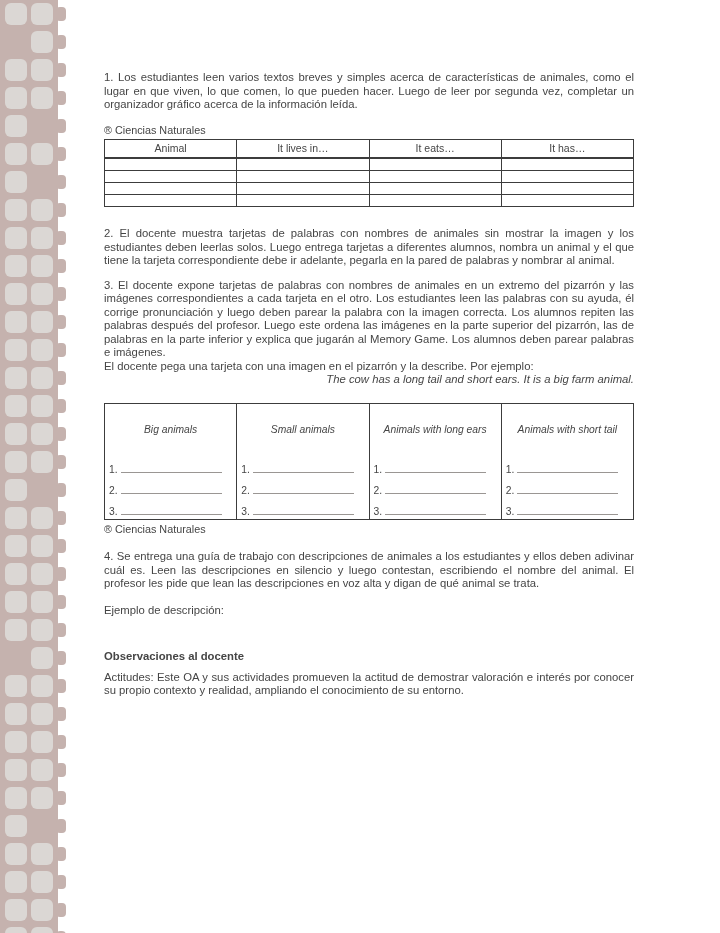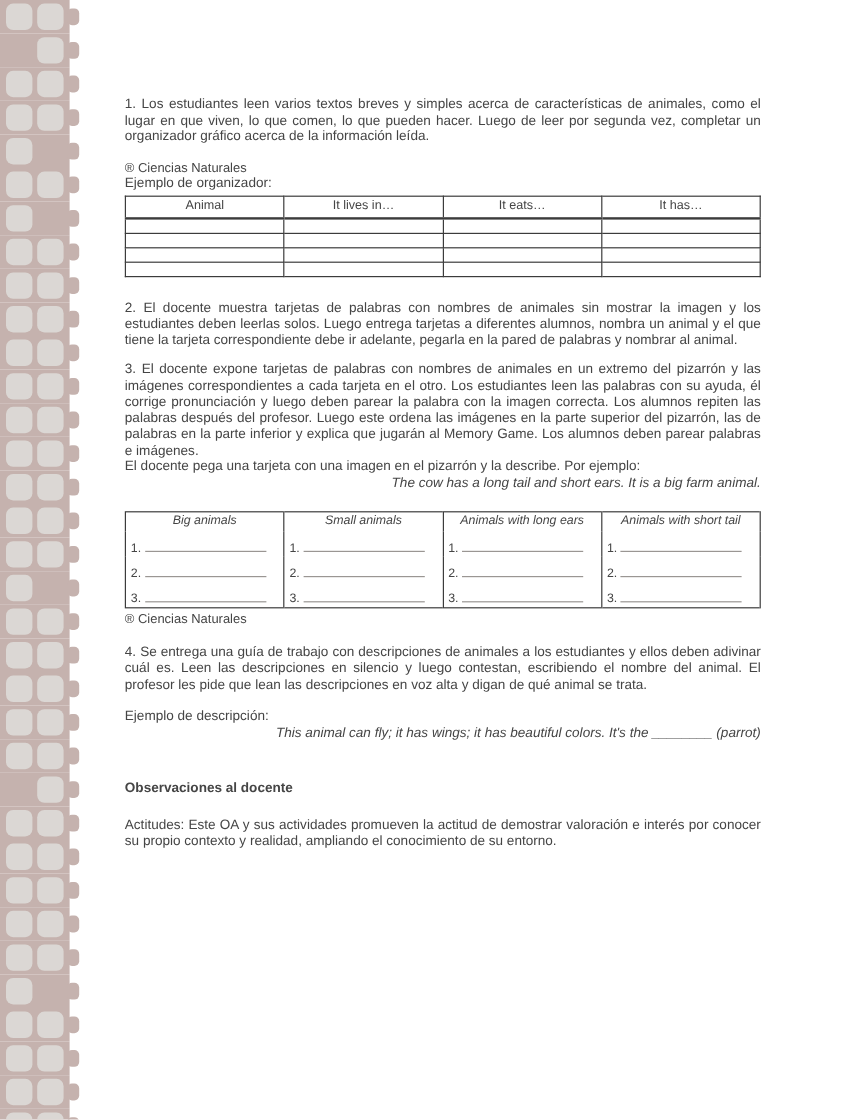--- a/index.html
+++ b/index.html
@@ -12,35 +12,35 @@
   
   .mosaic{position:absolute;left:0;top:0;width:58px;height:933px;}
   .mosaic .row{position:absolute;left:0;width:70px;height:28px;}
   .tile{position:absolute;top:3px;width:22px;height:22px;border-radius:6px;}
   .bump{position:absolute;top:7px;left:56px;width:10px;height:14px;border-radius:4px;}
   
   .content{position:absolute;left:104px;top:64px;width:530px;font-size:11.3px;line-height:13.5px;}
   .title{font-weight:bold;margin:0;}
   p{margin:0;}
   .just{text-align:justify;}
-  .mt17{margin-top:17px}.mt12{margin-top:12px}.mt20{margin-top:20px}
+  .mt17{margin-top:7px}.mt12{margin-top:12px}.mt20{margin-top:20px}
   .mt11{margin-top:11px}.mt16{margin-top:16px}.mt14{margin-top:14px}
   .mt13{margin-top:13px}.mt33{margin-top:33px}.mt3{margin-top:3px}.mt2{margin-top:2px}
   .it{font-style:italic;text-align:right;}
   .bold{font-weight:bold;}
   
   table{border-collapse:collapse;width:100%;table-layout:fixed;}
   .tbl1{border:1.4px solid #3c3c3c;}
   .tbl1 th{border:1px solid #3c3c3c;border-bottom:2px solid #3c3c3c;
            font-weight:normal;font-size:10.5px;height:17px;padding:0;text-align:center;}
   .tbl1 td{border:1px solid #3c3c3c;height:11px;padding:0;}
   
   .tbl2{border:1.6px solid #3c3c3c;}
   .tbl2 th{border-left:1px solid #3c3c3c;border-right:1px solid #3c3c3c;
-           font-weight:normal;font-style:italic;font-size:10.3px;height:16px;padding:0 2px;text-align:center;}
+           font-weight:normal;font-style:italic;font-size:10.3px;height:16px;padding:18px 2px;text-align:center;}
   .tbl2 td{border-left:1px solid #3c3c3c;border-right:1px solid #3c3c3c;
            height:21px;padding:0 4px;vertical-align:bottom;font-size:10.3px;}
   .blank{display:inline-block;width:82%;border-bottom:1.3px solid #9a9693;height:10px;margin-left:3px;}
   .small{font-size:10.8px;}
 </style>
 </head>
 <body>
 
 <div class="mosaic" id="mosaic" style="background: transparent;">
     <div class="row" style="top: 0px;">
@@ -242,21 +242,20 @@
       <div class="bump" style="background: rgb(197, 178, 174);"></div>
     </div>
   </div>
 
 <div class="content">
 
 
   <p class="just mt17">1. Los estudiantes leen varios textos breves y simples acerca de características de animales, como el lugar en que viven, lo que comen, lo que pueden hacer. Luego de leer por segunda vez, completar un organizador gráfico acerca de la información leída.</p>
 
   <p class="mt12 small">® Ciencias Naturales</p>
-  <p>Ejemplo de organizador:</p>
 
   <table class="tbl1 mt2">
     <colgroup>
         <col>
         <col>
         <col>
         <col>
       </colgroup>
     <thead>
       <tr>
@@ -337,19 +336,18 @@
           <td><span>3.</span><span class="blank"></span></td>
         </tr>
       </tbody>
   </table>
 
   <p class="mt3 small">® Ciencias Naturales</p>
 
   <p class="just mt14">4. Se entrega una guía de trabajo con descripciones de animales a los estudiantes y ellos deben adivinar cuál es. Leen las descripciones en silencio y luego contestan, escribiendo el nombre del animal. El profesor les pide que lean las descripciones en voz alta y digan de qué animal se trata.</p>
 
   <p class="mt13">Ejemplo de descripción:</p>
-  <p class="it">This animal can fly; it has wings; it has beautiful colors. It's the ________ (parrot)</p>
 
   <p class="bold mt33">Observaciones al docente</p>
 
   <p class="just mt17">Actitudes: Este OA y sus actividades promueven la actitud de demostrar valoración e interés por conocer su propio contexto y realidad, ampliando el conocimiento de su entorno.</p>
 
 </div>
 
 </body></html>

